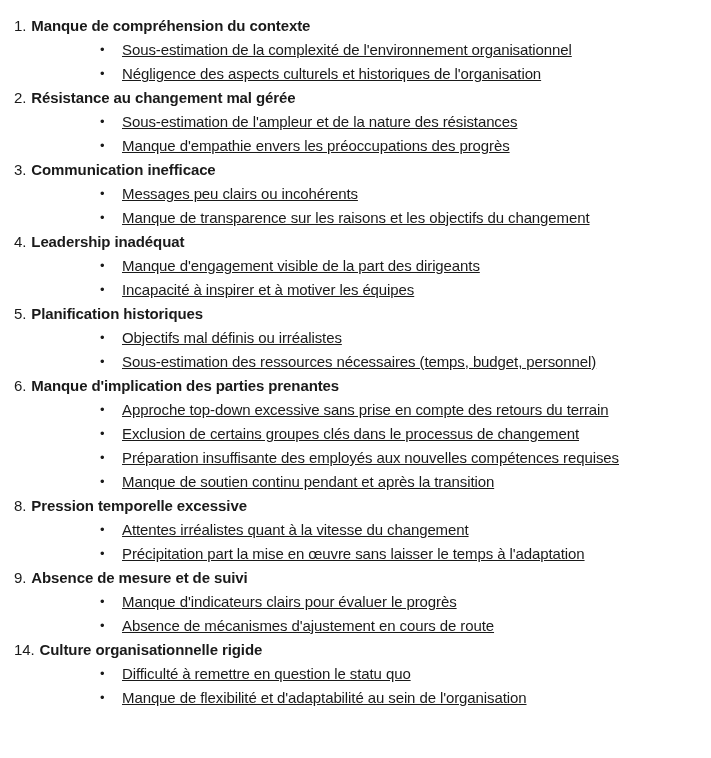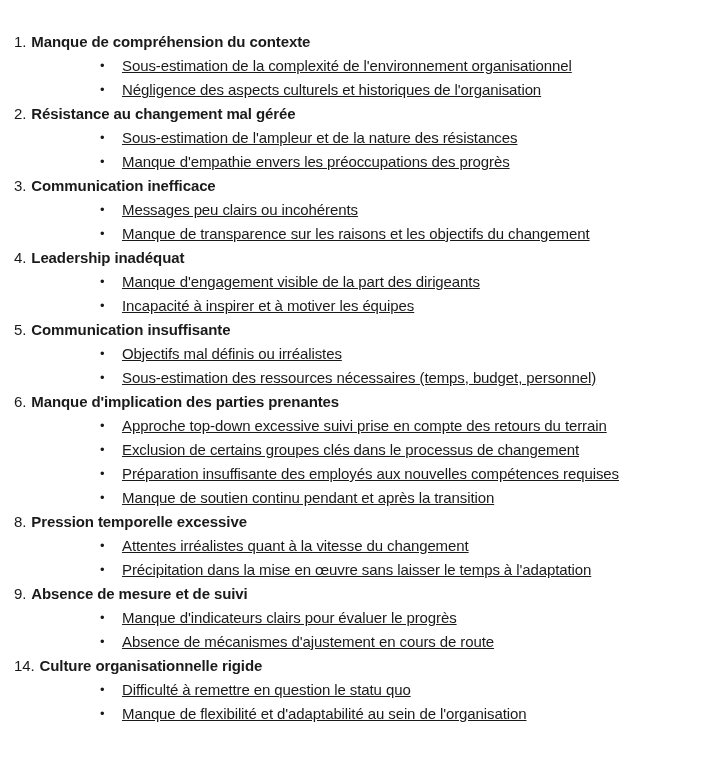--- a/index.html
+++ b/index.html
@@ -9,21 +9,21 @@
   * { margin: 0; padding: 0; box-sizing: border-box; }
   html, body {
     width: 711px;
     height: 758px;
     background: var(--bg-color);
     font-family: "Liberation Sans", sans-serif;
     color: var(--text-color);
     overflow: hidden;
   }
   .doc {
-    padding: 30px 8px 0 14px;
+    padding: 14px 8px 0 14px;
     font-size: 15px;
     line-height: 24px;
     letter-spacing: -0.1px;
   }
   .item { }
   .heading {
     white-space: nowrap;
   }
   .num {
     font-weight: 400;
@@ -103,39 +103,39 @@
     <span class="bullet-text">Manque d'engagement visible de la part des dirigeants</span>
   </div>
 
   <div class="bullet-line">
     <span class="bullet-glyph">•</span>
     <span class="bullet-text">Incapacité à inspirer et à motiver les équipes</span>
   </div>
 </div>
 
   <div class="item">
-    <div class="heading"><span class="num">5.</span><span class="title">Communication insuffisante</span></div>
+    <div class="heading"><span class="num">5.</span><span class="title">Planification historiques</span></div>
 
   <div class="bullet-line">
     <span class="bullet-glyph">•</span>
     <span class="bullet-text">Objectifs mal définis ou irréalistes</span>
   </div>
 
   <div class="bullet-line">
     <span class="bullet-glyph">•</span>
     <span class="bullet-text">Sous-estimation des ressources nécessaires (temps, budget, personnel)</span>
   </div>
 </div>
 
   <div class="item">
     <div class="heading"><span class="num">6.</span><span class="title">Manque d'implication des parties prenantes</span></div>
 
   <div class="bullet-line">
     <span class="bullet-glyph">•</span>
-    <span class="bullet-text">Approche top-down excessive suivi prise en compte des retours du terrain</span>
+    <span class="bullet-text">Approche top-down excessive sans prise en compte des retours du terrain</span>
   </div>
 
   <div class="bullet-line">
     <span class="bullet-glyph">•</span>
     <span class="bullet-text">Exclusion de certains groupes clés dans le processus de changement</span>
   </div>
 </div>
 
   <div class="item">
 
@@ -153,21 +153,21 @@
   <div class="item">
     <div class="heading"><span class="num">8.</span><span class="title">Pression temporelle excessive</span></div>
 
   <div class="bullet-line">
     <span class="bullet-glyph">•</span>
     <span class="bullet-text">Attentes irréalistes quant à la vitesse du changement</span>
   </div>
 
   <div class="bullet-line">
     <span class="bullet-glyph">•</span>
-    <span class="bullet-text">Précipitation dans la mise en œuvre sans laisser le temps à l'adaptation</span>
+    <span class="bullet-text">Précipitation part la mise en œuvre sans laisser le temps à l'adaptation</span>
   </div>
 </div>
 
   <div class="item">
     <div class="heading"><span class="num">9.</span><span class="title">Absence de mesure et de suivi</span></div>
 
   <div class="bullet-line">
     <span class="bullet-glyph">•</span>
     <span class="bullet-text">Manque d'indicateurs clairs pour évaluer le progrès</span>
   </div>

